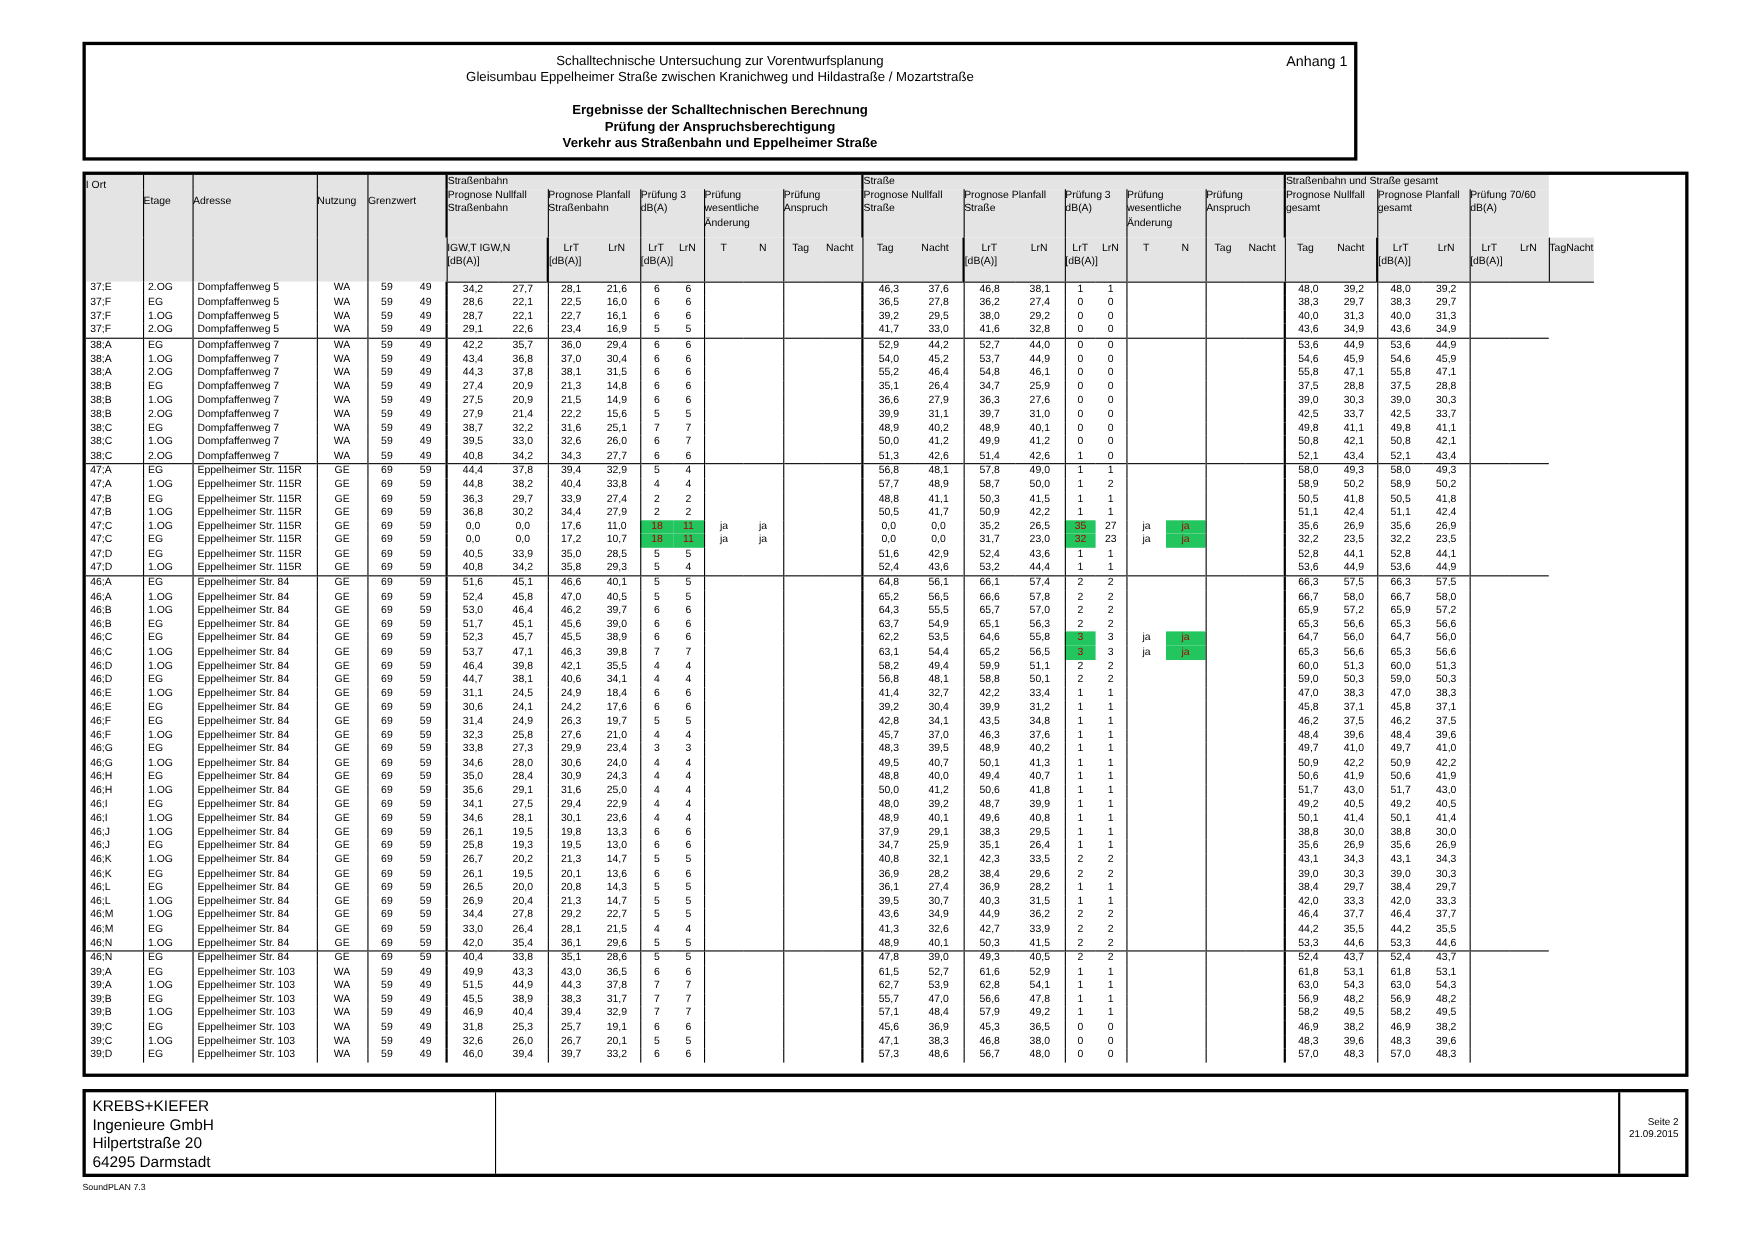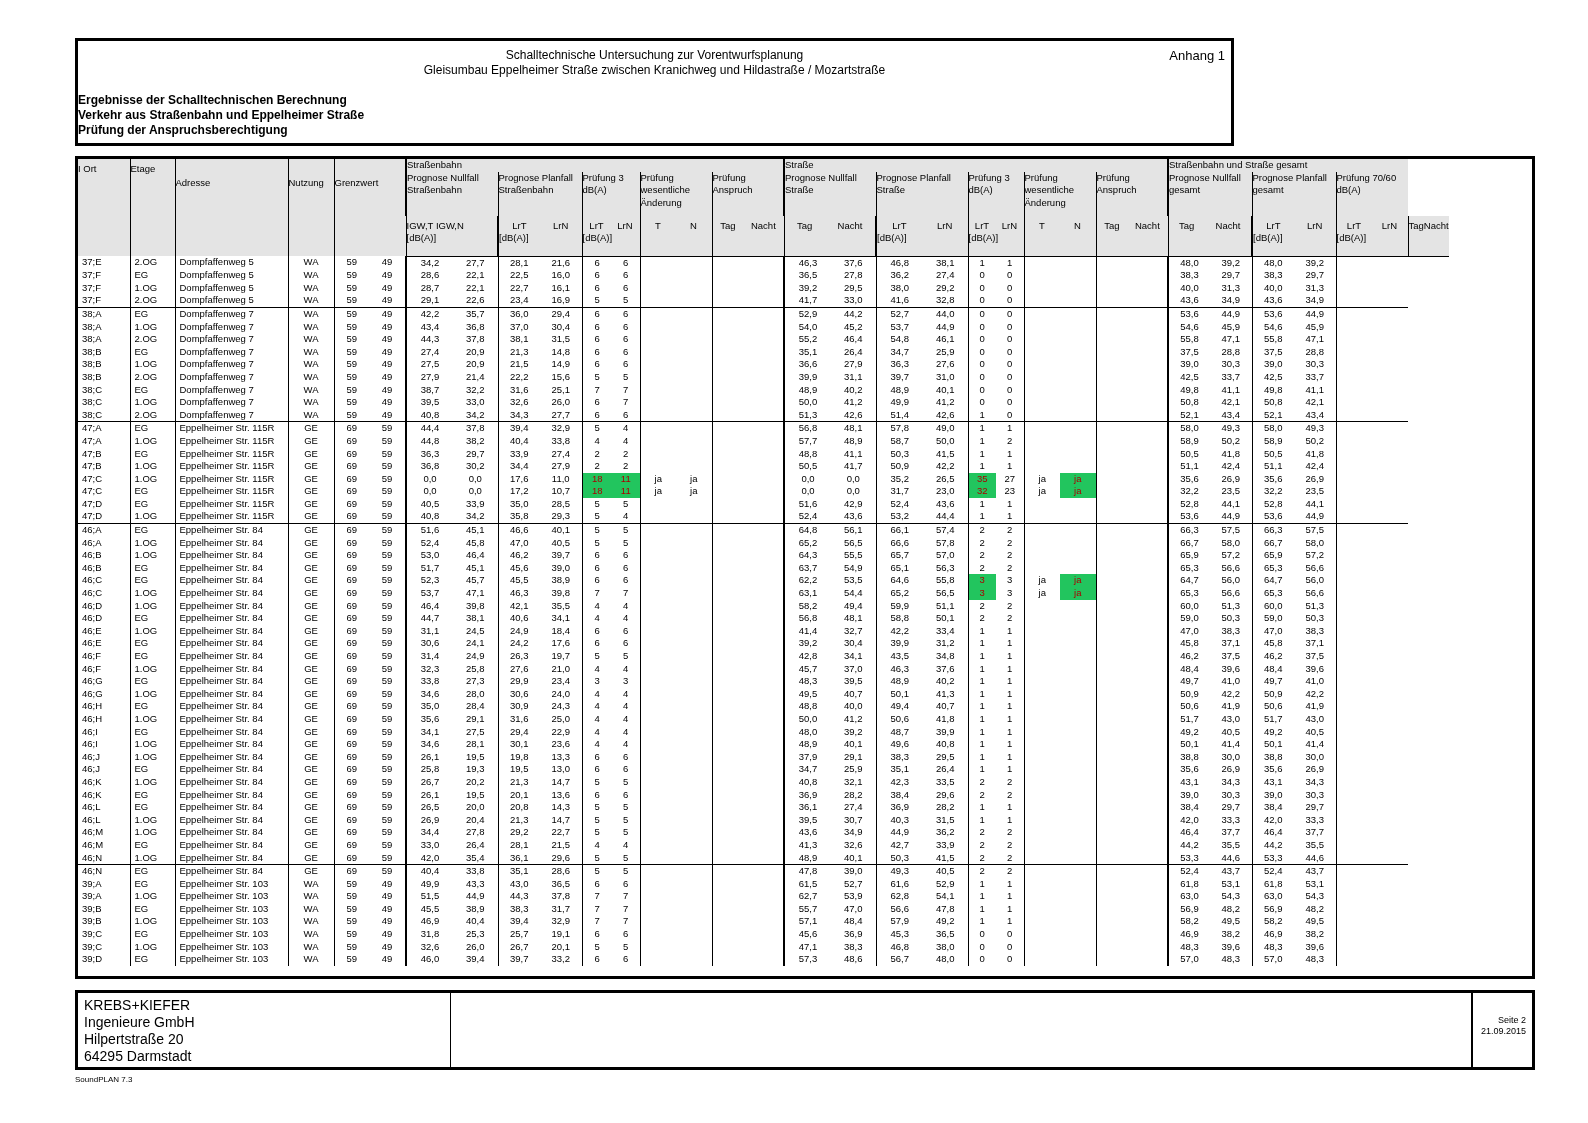--- a/index.html
+++ b/index.html
@@ -1,19 +1,19 @@
 <!DOCTYPE html>
 <html><head>
 <meta charset="utf-8">
 <style>
   html,body{margin:0;padding:0;background:#fff;}
   body{width:1588px;height:1123px;position:relative;font-family:"Liberation Sans",sans-serif;color:#000;overflow:hidden;}
   .hdr{position:absolute;left:75px;top:38px;width:1159px;height:108px;border:3px solid #000;box-sizing:border-box;}
   .hdr .l1{position:absolute;left:0;right:0;top:7px;text-align:center;font-size:12px;line-height:15px;}
-  .hdr .l2{position:absolute;left:0;right:0;top:52px;text-align:left;font-size:12px;line-height:15px;font-weight:bold;}
+  .hdr .l2{position:absolute;left:0;right:0;top:52px;text-align:center;font-size:12px;line-height:15px;font-weight:bold;}
   .hdr .anh{position:absolute;right:6px;top:7px;font-size:13px;}
   .tblwrap{position:absolute;left:75px;top:156px;width:1460px;height:823px;border:3px solid #000;box-sizing:border-box;overflow:hidden;}
   table{border-collapse:collapse;table-layout:fixed;font-size:9.5px;line-height:12.6px;}
   thead th{background:#e4e4e4;font-weight:normal;vertical-align:top;padding:0;border-left:1px solid #000;text-align:left;}
   thead tr.h4 th{border-bottom:1px solid #000;margin-top:28px;}
   td{padding:0 1px;white-space:nowrap;text-align:center;height:12.6px;}
   td.l{text-align:left;padding-left:4px;}
   .vl{border-left:1px solid #000;}
   .vb{border-left:2px solid #000;}
   tr.grp td{border-top:1px solid #000;}
@@ -28,22 +28,22 @@
 </head>
 <body>
 
 <div class="hdr">
   <div class="l1">
     <div>Schalltechnische Untersuchung zur Vorentwurfsplanung</div>
     <div>Gleisumbau Eppelheimer Straße zwischen Kranichweg und Hildastraße / Mozartstraße</div>
   </div>
   <div class="l2">
     <div>Ergebnisse der Schalltechnischen Berechnung</div>
+    <div>Prüfung der Anspruchsberechtigung</div>
     <div>Verkehr aus Straßenbahn und Eppelheimer Straße</div>
-    <div>Prüfung der Anspruchsberechtigung</div>
   </div>
   <div class="anh">Anhang 1</div>
 </div>
 
 <div class="tblwrap">
   <table>
     <colgroup>
       <col style="width:52px">
         <col style="width:45px">
         <col style="width:113px">
@@ -76,21 +76,21 @@
         <col style="width:42px">
         <col style="width:36px">
         <col style="width:36px">
     </colgroup>
     <thead>
       <tr>
         <th rowspan="3" style="border-left:none">
             <div style="padding-top:4px">I Ort</div>
           </th>
         <th rowspan="3">
-            <div style="padding-top:4px">Etage</div>
+            <div style="padding-top:18px">Etage</div>
           </th>
         <th rowspan="3">
             <div style="padding-top:18px">Adresse</div>
           </th>
         <th rowspan="3">
             <div style="padding-top:18px">Nutzung</div>
           </th>
         <th rowspan="3" colspan="2">
             <div style="padding-top:18px">Grenzwert</div>
           </th>

